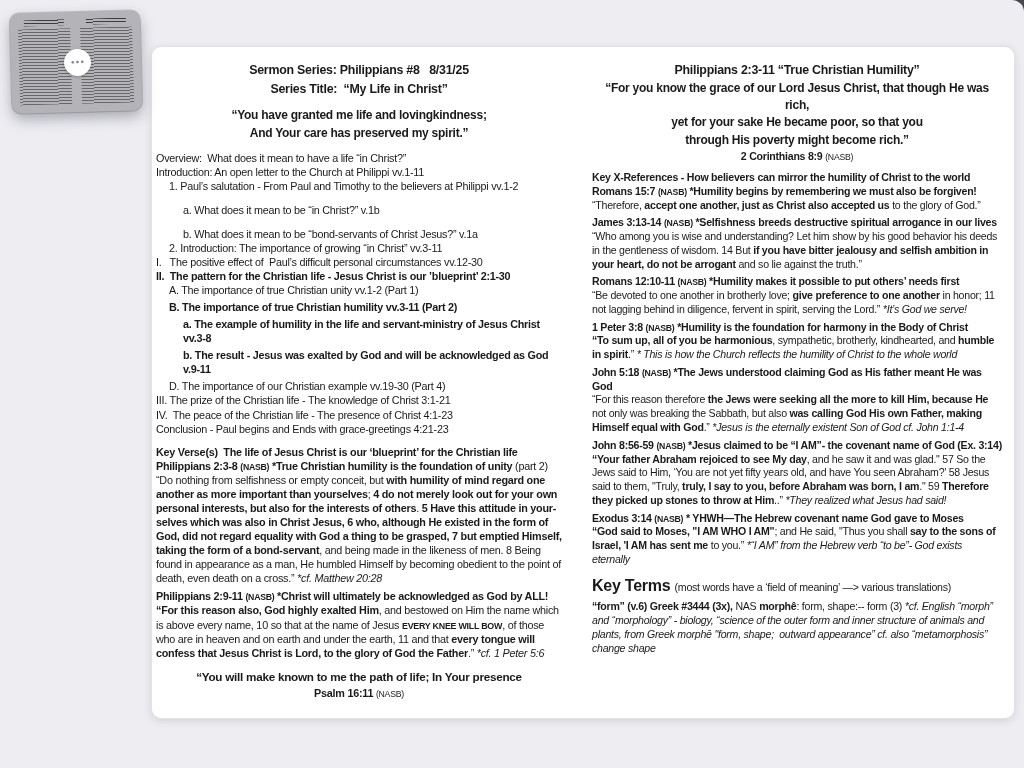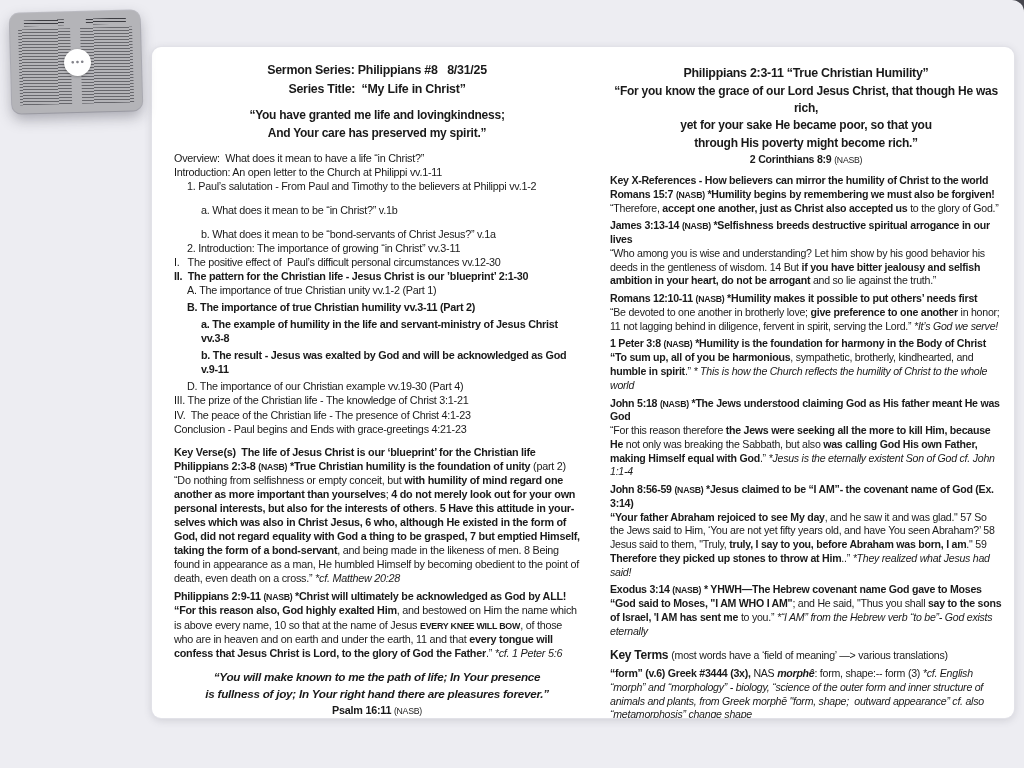--- a/index.html
+++ b/index.html
@@ -9,39 +9,39 @@
     font-family:"Liberation Sans", sans-serif;
     color:#1a1a1a;
   }
   
   .sheet{
     position:absolute;left:152px;top:47px;width:862px;height:671px;
     background:#ffffff;border-radius:9px;
     box-shadow:0 0 0 1px #e2e2e8, 0 2px 8px rgba(70,70,85,.20);
     overflow:hidden;
   }
-  .cols{display:flex;padding:14px 12px 0 22px;gap:30px;align-items:center;}
+  .cols{display:flex;padding:14px 12px 0 4px;gap:30px;}
   .col{flex:0 0 406px;width:406px;font-size:10.8px;line-height:1.3;letter-spacing:-0.25px;}
   .col.right{flex:1 1 auto;width:auto;font-size:10.6px;line-height:1.3;}
   .para{white-space:pre-wrap;margin:0;}
   .h1{text-align:center;font-weight:700;font-size:12.4px;line-height:1.5;}
   .cq{text-align:center;font-weight:700;font-size:12px;line-height:1.45;}
   .cqi{text-align:center;font-size:11.7px;line-height:1.45;}
   .ref{text-align:center;line-height:1.4;margin-bottom:7px;}
   .i1{padding-left:13px;}
   .i2{padding-left:27px;margin-top:10px;}
   .mt{margin-top:9px;}
   .mt2{margin-top:4px;}
   .sp{margin-top:3px;}
   span.b{font-weight:700;}
   span.i{font-style:italic;}
-  span.bi{font-weight:700;font-style:italic;}
+  span.bi{font-weight:700;}
   span.sm{font-size:8.7px;}
   span.sc{font-size:8.9px;font-weight:bold;}
-  span.kb{font-weight:700;font-size:12px;}
+  span.kb{font-weight:700;font-size:16px;}
   
   .thumb{
     position:absolute;left:11px;top:12px;width:130px;height:100px;
     background:#b4b4b8;border-radius:9px;
     transform:rotate(-1.6deg);
     box-shadow:0 6px 14px rgba(40,40,55,.35), 0 0 0 1px rgba(120,120,130,.35);
   }
   .mini-col{
     position:absolute;top:16px;bottom:8px;width:52px;
     background:repeating-linear-gradient(to bottom, rgba(40,40,46,.55) 0 1px, rgba(0,0,0,0) 1px 3px);
@@ -92,21 +92,20 @@
         <div class="para i1 sp"><span>D. The importance of our Christian example vv.19-30 (Part 4)</span></div>
         <div class="para "><span>III. The prize of the Christian life - The knowledge of Christ 3:1-21</span></div>
         <div class="para "><span>IV.  The peace of the Christian life - The presence of Christ 4:1-23</span></div>
         <div class="para "><span>Conclusion - Paul begins and Ends with grace-greetings 4:21-23</span></div>
         <div class="para mt"><span class="b">Key Verse(s)  The life of Jesus Christ is our ‘blueprint’ for the Christian life</span></div>
         <div class="para "><span class="b">Philippians 2:3-8 </span><span class="b sm">(NASB)</span><span class="b"> *True Christian humility is the foundation of unity </span><span>(part 2)</span></div>
         <div class="para "><span>“Do nothing from selfishness or empty conceit, but </span><span class="b">with humility of mind regard one another as more important than yourselves</span><span>; </span><span class="b">4 do not merely look out for your own personal interests, but also for the interests of others</span><span>. </span><span class="b">5 Have this attitude in your-selves which was also in Christ Jesus, 6 who, although He existed in the form of God, did not regard equality with God a thing to be grasped, 7 but emptied Himself, taking the form of a bond-servant</span><span>, and being made in the likeness of men. 8 Being found in appearance as a man, He humbled Himself by becoming obedient to the point of death, even death on a cross.” </span><span class="i">*cf. Matthew 20:28</span></div>
         <div class="para mt2"><span class="b">Philippians 2:9-11 </span><span class="b sm">(NASB)</span><span class="b"> *Christ will ultimately be acknowledged as God by ALL!</span></div>
         <div class="para "><span class="b">“For this reason also, God highly exalted Him</span><span>, and bestowed on Him the name which is above every name, 10 so that at the name of Jesus </span><span class="sc">EVERY KNEE WILL BOW</span><span>, of those who are in heaven and on earth and under the earth, 11 and that </span><span class="b">every tongue will confess that Jesus Christ is Lord, to the glory of God the Father</span><span>.” </span><span class="i">*cf. 1 Peter 5:6</span></div>
         <div class="para cqi mt"><span class="bi">“You will make known to me the path of life; In Your presence</span></div>
-        <div class="para cqi"><span class="bi">is fullness of joy; In Your right hand there are pleasures forever.”</span></div>
         <div class="para ref"><span class="b">Psalm 16:11</span><span> </span><span class="sm">(NASB)</span></div>
       </div>
     <div class="col right" id="right-col">
         <div class="para h1"><span class="b">Philippians 2:3-11 “True Christian Humility”</span></div>
         <div class="para cq"><span class="b">“For you know the grace of our Lord Jesus Christ, that though He was rich,</span></div>
         <div class="para cq"><span class="b">yet for your sake He became poor, so that you</span></div>
         <div class="para cq"><span class="b">through His poverty might become rich.”</span></div>
         <div class="para ref"><span class="b">2 Corinthians 8:9</span><span> </span><span class="sm">(NASB)</span></div>
         <div class="para "><span class="b">Key X-References - How believers can mirror the humility of Christ to the world</span></div>
         <div class="para "><span class="b">Romans 15:7 </span><span class="b sm">(NASB)</span><span class="b"> *Humility begins by remembering we must also be forgiven!</span></div>

